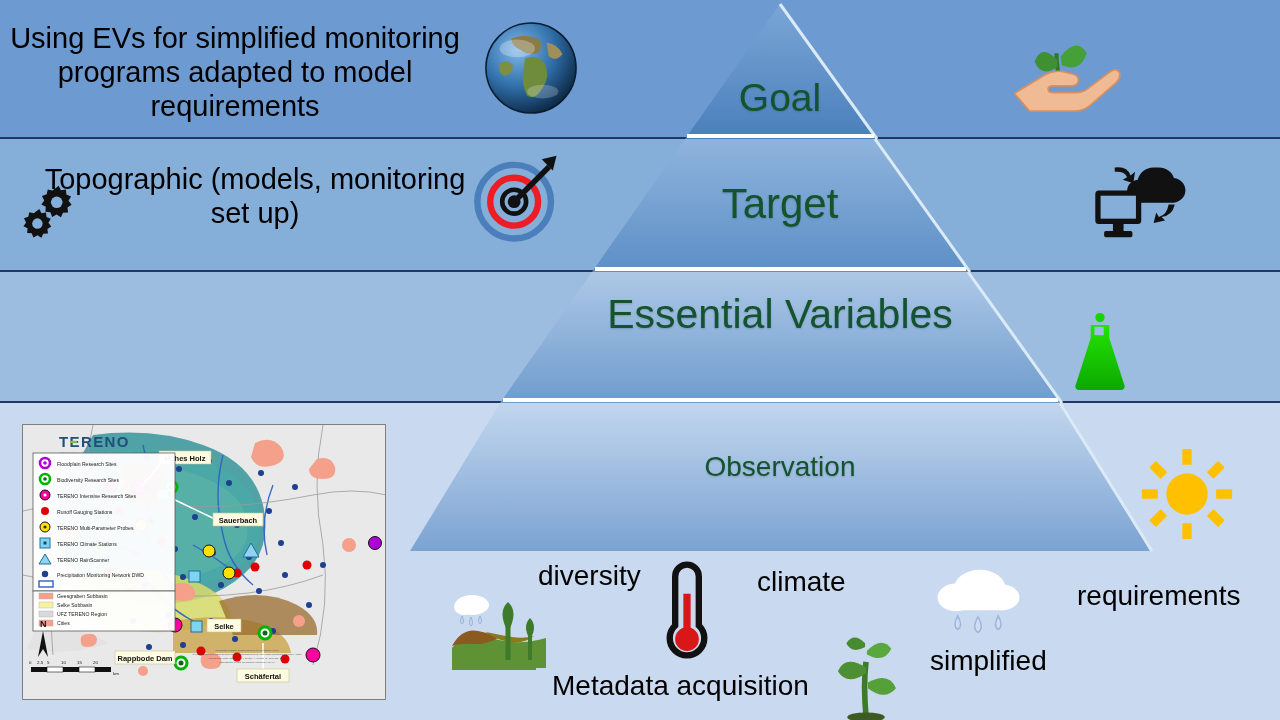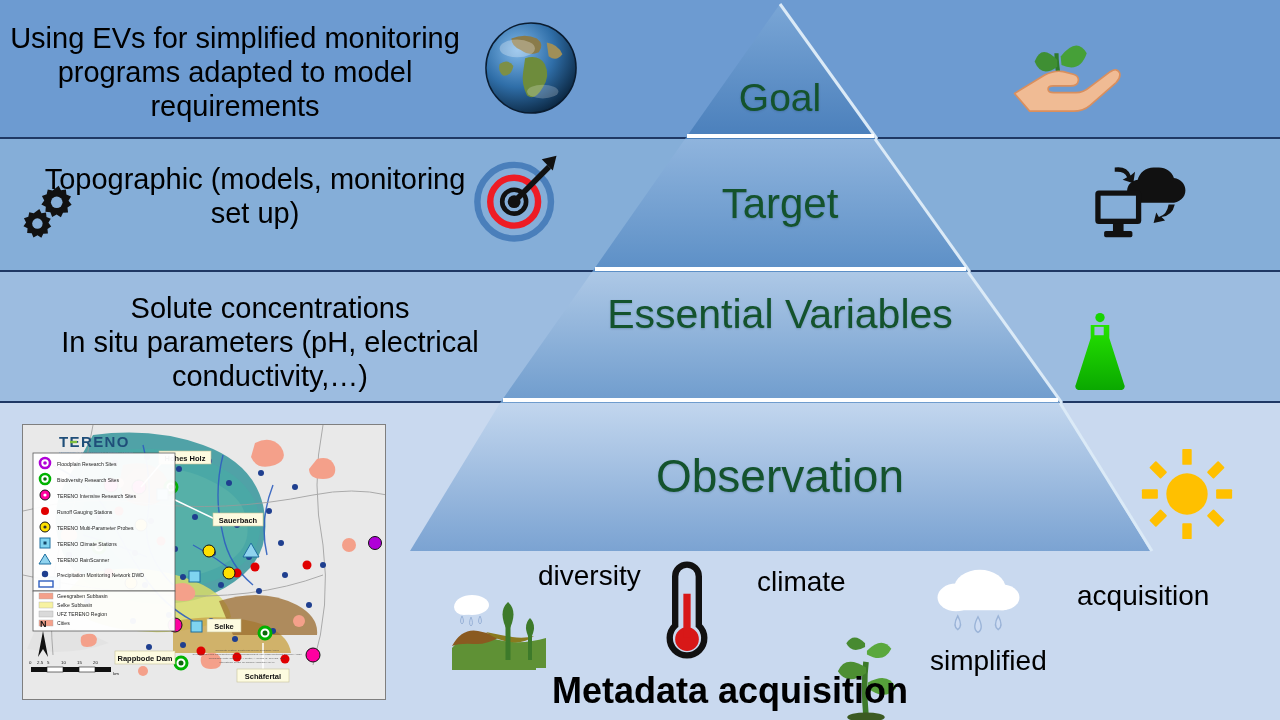--- a/index.html
+++ b/index.html
@@ -36,33 +36,33 @@
     text-shadow:0 1px 2px rgba(30,60,100,.25);
     pointer-events:none;
   }
   #tier-1{top:0;height:139px;}
   #tier-2{top:139px;height:133px;}
   #tier-3{top:272px;height:131px;}
   #tier-4{top:403px;height:150px;}
   #lbl-1{top:78px;font-size:39px;}
   #lbl-2{top:182px;font-size:42px;}
   #lbl-3{top:293px;font-size:41px;}
-  #lbl-4{top:452px;font-size:46px;}
+  #lbl-4{top:452px;font-size:28px;}
 
   
   .icon{position:absolute;}
   .icon svg{display:block;width:100%;height:100%;}
 
   
   .kw{position:absolute;color:#000;white-space:nowrap;}
   #kw-diversity{left:538px;top:560px;font-size:28px;}
   #kw-climate{left:757px;top:566px;font-size:28px;}
   #kw-distribution{left:1077px;top:580px;font-size:28px;}
   #kw-phenology{left:930px;top:645px;font-size:28px;}
-  #kw-metadata{left:552px;top:670px;font-size:36px;font-weight:bold;}
+  #kw-metadata{left:552px;top:670px;font-size:28px;}
 
   
   #map-wrap{
     position:absolute;left:22px;top:424px;width:364px;height:276px;
     background:#ffffff;border:1px solid #7f7f7f;box-sizing:border-box;
     overflow:hidden;
   }
   #map-wrap svg{display:block;}
   .map-title{font-family:"Liberation Sans",sans-serif;}
 </style>
@@ -71,22 +71,20 @@
 
 <div id="stage">
 
   <div class="band band-1"></div>
   <div class="band band-2"></div>
   <div class="band band-3"></div>
   <div class="band band-4"></div>
 
   <div class="caption" id="cap-goal">Using EVs for simplified monitoring programs adapted to model requirements</div>
   <div class="caption" id="cap-target">Topographic (models, monitoring set up)</div>
-  <div class="caption" id="cap-ev" style="white-space:pre-line;">Solute concentrations
-In situ parameters (pH, electrical conductivity,…)</div>
 
   <div id="pyramid">
 
     <div class="tier" id="tier-1">
       <svg viewBox="0 0 760 139" preserveAspectRatio="none">
         <defs>
           <linearGradient id="g1" x1="0" y1="0" x2="0" y2="1">
             <stop offset="0" stop-color="#7aa6d6"></stop>
               <stop offset="1" stop-color="#4a7fbb"></stop>
           </linearGradient>
@@ -291,21 +289,21 @@
       <g fill="#cfddf3" stroke="#9bb4d8" stroke-width="1.5">
         <path d="M28 58 q6 11 0 15 q-6-4 0-15Z"></path>
         <path d="M50 59 q7 13 0 17 q-7-4 0-17Z"></path>
         <path d="M72 58 q6 11 0 15 q-6-4 0-15Z"></path>
       </g>
     </svg>
   </div>
 
   <div class="kw" id="kw-diversity">diversity</div>
   <div class="kw" id="kw-climate">climate</div>
-  <div class="kw" id="kw-distribution">acquisition</div>
+  <div class="kw" id="kw-distribution">requirements</div>
   <div class="kw" id="kw-phenology">simplified</div>
   <div class="kw" id="kw-metadata">Metadata acquisition</div>
 
   <div id="map-wrap">
     <svg viewBox="0 0 364 276" width="364" height="276">
       <rect x="0" y="0" width="364" height="276" fill="#e9e9e9"></rect>
 
       <path d="M70 10 q60-8 110 10 q50 18 60 60 q10 44-20 70 q-40 34-100 28 q-60-6-80-50 q-18-42 8-80 q10-16 22-38Z" fill="#3f9aa0" opacity=".9"></path>
       <path d="M92 26 q54-8 96 12 q42 18 48 52 q6 32-20 52 q-36 26-86 20 q-50-6-66-42 q-14-34 8-62Z" fill="#4aa8a6"></path>
       <path d="M110 44 q44-6 78 12 q34 16 36 42 q4 24-18 38 q-30 20-70 14 q-40-6-52-34 q-10-26 6-48Z" fill="#56b0a8"></path>

